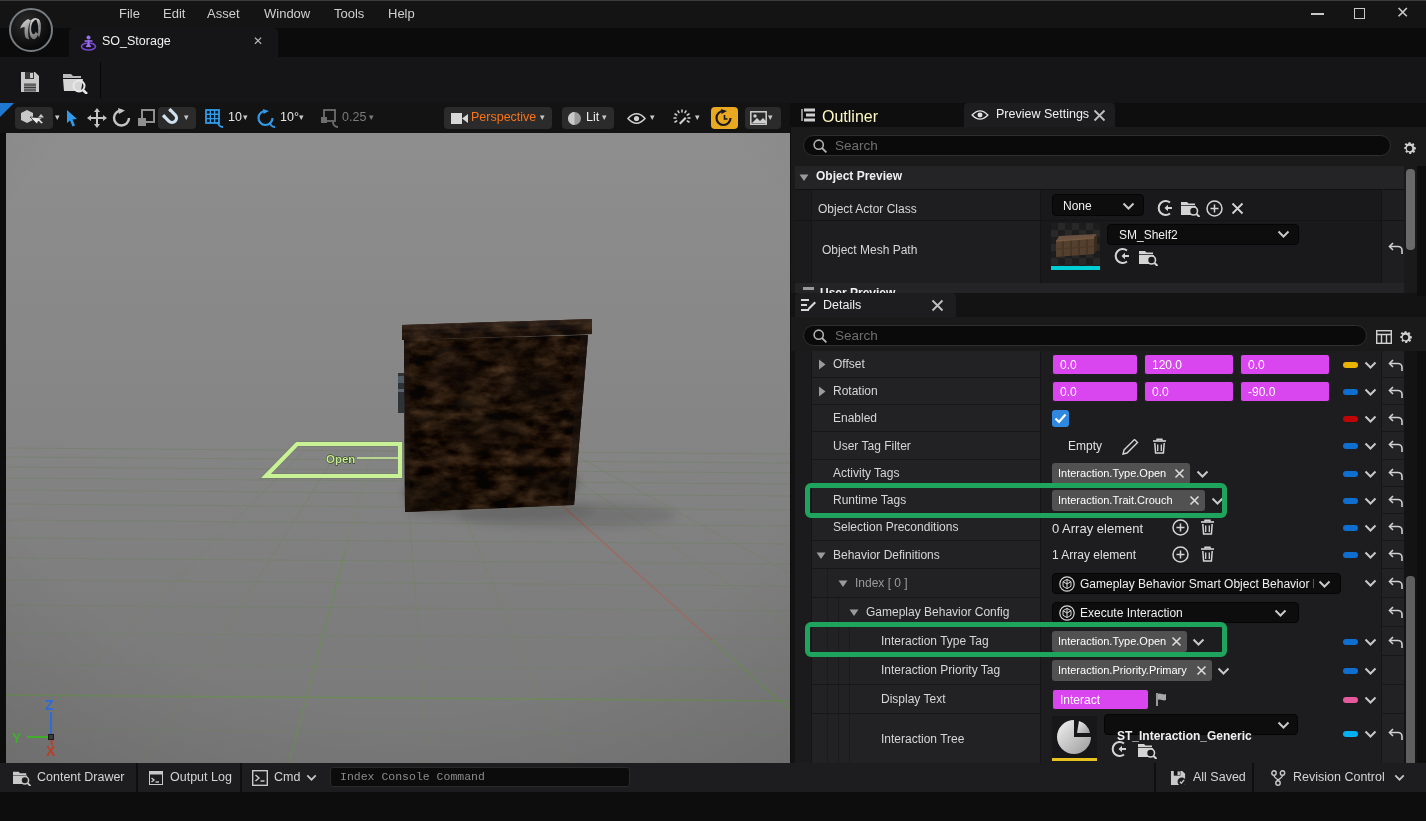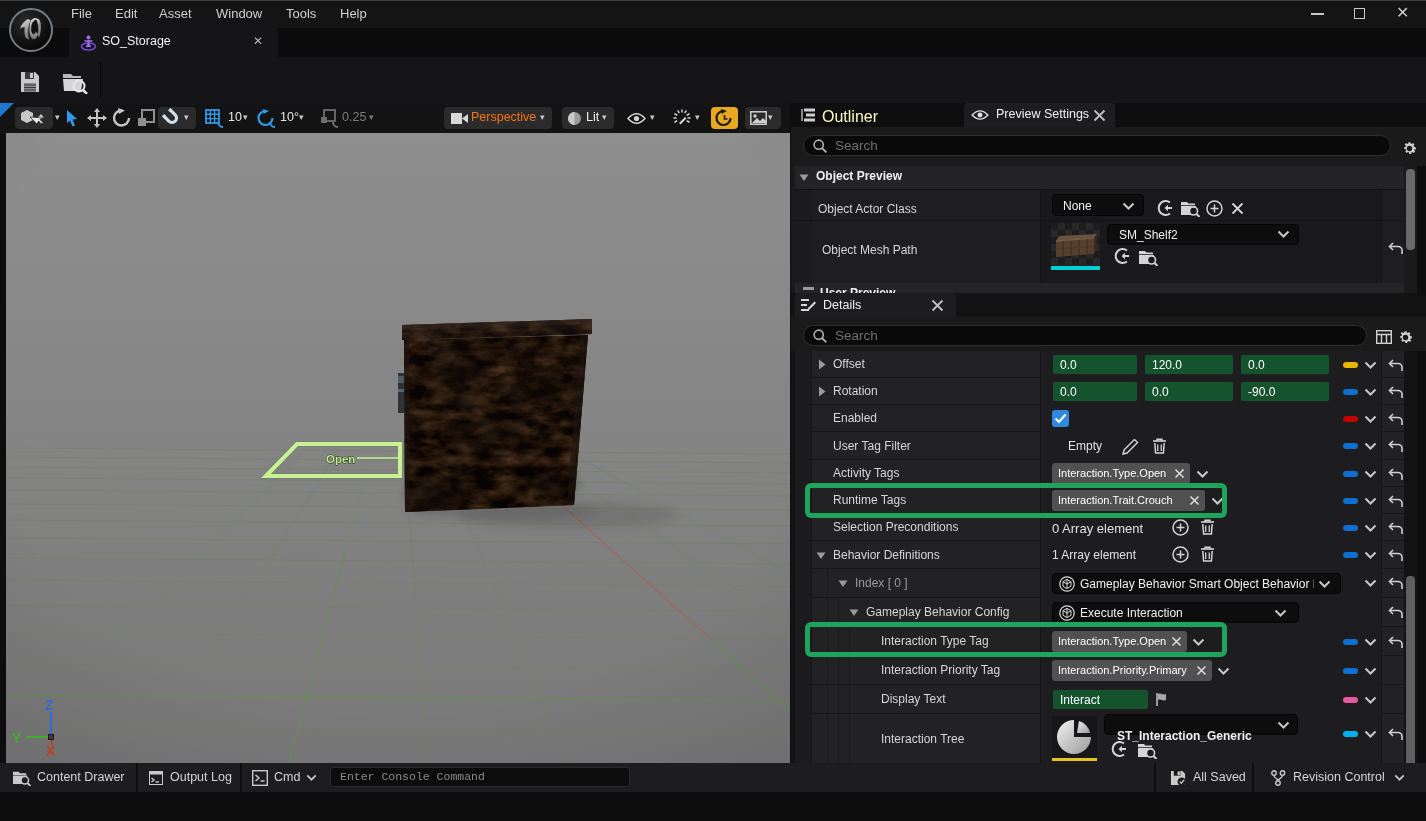--- a/index.html
+++ b/index.html
@@ -1,19 +1,19 @@
 <!DOCTYPE html>
 <html><head><meta charset="utf-8"><style>
 *{margin:0;padding:0;box-sizing:border-box;font-family:"Liberation Sans",sans-serif;}
 html,body{width:1426px;height:821px;background:#0d0d0d;overflow:hidden;}
 .abs{position:absolute;}
 #stage{position:relative;width:1426px;height:821px;background:#0d0d0d;}
 
 #titlebar{left:0;top:0;width:1426px;height:28px;background:#141414;border-top:1px solid #3c3c3c;}
-.menu{position:absolute;top:0;height:28px;line-height:28px;color:#cfcfcf;font-size:13px;}
+.menu{position:absolute;top:0;height:28px;line-height:28px;color:#cfcfcf;font-size:13px;margin-left:48px;}
 .winbtn{position:absolute;top:0;height:28px;color:#c8c8c8;}
 
 #logo{left:9px;top:8px;width:44px;height:44px;border-radius:50%;background:radial-gradient(circle at 38% 32%,#2c2c2c,#0a0a0a 70%);border:2px solid #777c80;z-index:30;}
 
 #tabrow{left:0;top:28px;width:1426px;height:29px;background:#0b0b0b;}
 #tab1{left:69px;top:28px;width:209px;height:29px;background:#151517;border-radius:4px 4px 0 0;}
 #tab1 span{position:absolute;left:33px;top:6px;font-size:12.5px;color:#f0f0f0;}
 #tab1 .x{position:absolute;left:184px;top:6px;color:#b8b8b8;font-size:12px;}
 #tab2{left:278px;top:28px;width:230px;height:29px;}
 #tab2 span{position:absolute;left:37px;top:6px;font-size:12.5px;color:#c0c0c0;}
@@ -21,21 +21,21 @@
 #toolbar{left:0;top:57px;width:1426px;height:46px;background:#151517;}
 
 #vptoolbar{left:0;top:103px;width:790px;height:30px;background:#131313;}
 #vpcanvas{left:6px;top:133px;width:784px;height:650px;background:linear-gradient(#8e8e8e,#858585 45%,#7d7d7d 75%,#787878);}
 .vbtn{position:absolute;top:4px;height:22px;background:#2b2b2b;border-radius:4px;color:#e8e8e8;font-size:12.5px;}
 
 #rpanel{left:791px;top:103px;width:635px;height:682px;background:#131313;}
 .ptab{position:absolute;height:25px;background:#1d1d1f;border-radius:4px 4px 0 0;color:#ededed;font-size:12.5px;}
 .search{position:absolute;background:#0a0a0a;border:1px solid #2f2f2f;border-radius:12px;color:#6f6f6f;font-size:13px;}
 .rlabel{position:absolute;font-size:12px;color:#d6d6d6;white-space:nowrap;}
-.nfield{position:absolute;background:#14532d;border:1px solid #1f1f1f;border-radius:3px;color:#fff;font-size:12px;padding-left:7px;}
+.nfield{position:absolute;background:#d946ef;border:1px solid #1f1f1f;border-radius:3px;color:#fff;font-size:12px;padding-left:7px;}
 .chip{position:absolute;background:#515151;border-radius:3px;color:#fff;font-size:11px;white-space:nowrap;}
 .pill{position:absolute;width:15px;height:6px;border-radius:3px;}
 .chev{position:absolute;color:#c8c8c8;}
 .gbox{position:absolute;border:5px solid #1ea45c;border-radius:6px;z-index:20;}
 .combo{position:absolute;background:#0d0d0d;border:1px solid #050505;border-radius:4px;color:#f0f0f0;font-size:12px;white-space:nowrap;}
 
 #statusbar{left:0;top:763px;width:1426px;height:29px;background:#1d1d1f;}
 #statusbot{left:0;top:814px;width:1426px;height:7px;background:#0d0d0d;}
 .sbtn{position:absolute;top:0;height:29px;color:#d4d4d4;font-size:12.5px;line-height:29px;}
 .ssep{position:absolute;top:0;width:2px;height:29px;background:#0e0e0e;}
@@ -794,21 +794,21 @@
 <svg width="16" height="16" viewBox="0 0 16 16" style="position:absolute;left:252px;top:7px;">
         <rect x="0.7" y="0.7" width="14.6" height="14.6" fill="none" stroke="#c9c9c9" stroke-width="1.4"></rect>
         <path d="M3.5 5 L7 8 L3.5 11" stroke="#c9c9c9" stroke-width="1.5" fill="none"></path>
         <path d="M8.5 11 H12.5" stroke="#c9c9c9" stroke-width="1.5"></path>
       </svg>
 <div class="sbtn" style="left:274px;">Cmd</div>
 <svg width="11" height="8" viewBox="0 0 13 9" style="position:absolute;left:306px;top:11px;">
         <path d="M1.5 1.5 L6.5 6.5 L11.5 1.5" stroke="#c8c8c8" stroke-width="2" fill="none"></path>
       </svg>
 <div class="abs" style="left:330px;top:4px;width:300px;height:20px;background:#0c0c0c;border:1px solid #2a2a2a;border-radius:3px;"></div>
-<div class="abs" style="left:340px;top:7px;font-family:'Liberation Mono',monospace;font-size:11.5px;color:#8a8a8a;">Enter Console Command</div>
+<div class="abs" style="left:340px;top:7px;font-family:'Liberation Mono',monospace;font-size:11.5px;color:#8a8a8a;">Index Console Command</div>
 <div class="ssep" style="left:1154px;"></div>
 <div class="ssep" style="left:1252px;"></div>
 <svg width="17" height="16" viewBox="0 0 18 17" style="position:absolute;left:1170px;top:7px;">
         <path d="M1 1 h12 l3 3 v12 h-15 Z" fill="#c9c9c9"></path>
         <rect x="4" y="1" width="7" height="5" fill="#151515"></rect>
         <rect x="8" y="1.5" width="2.5" height="4" fill="#c9c9c9"></rect>
         <circle cx="12.5" cy="12.5" r="4.5" fill="#1d1d1f"></circle>
         <path d="M10.5 12.5 L12 14 L15 10.5" stroke="#c9c9c9" stroke-width="1.4" fill="none"></path>
       </svg>
 <div class="sbtn" style="left:1193px;">All Saved</div>

